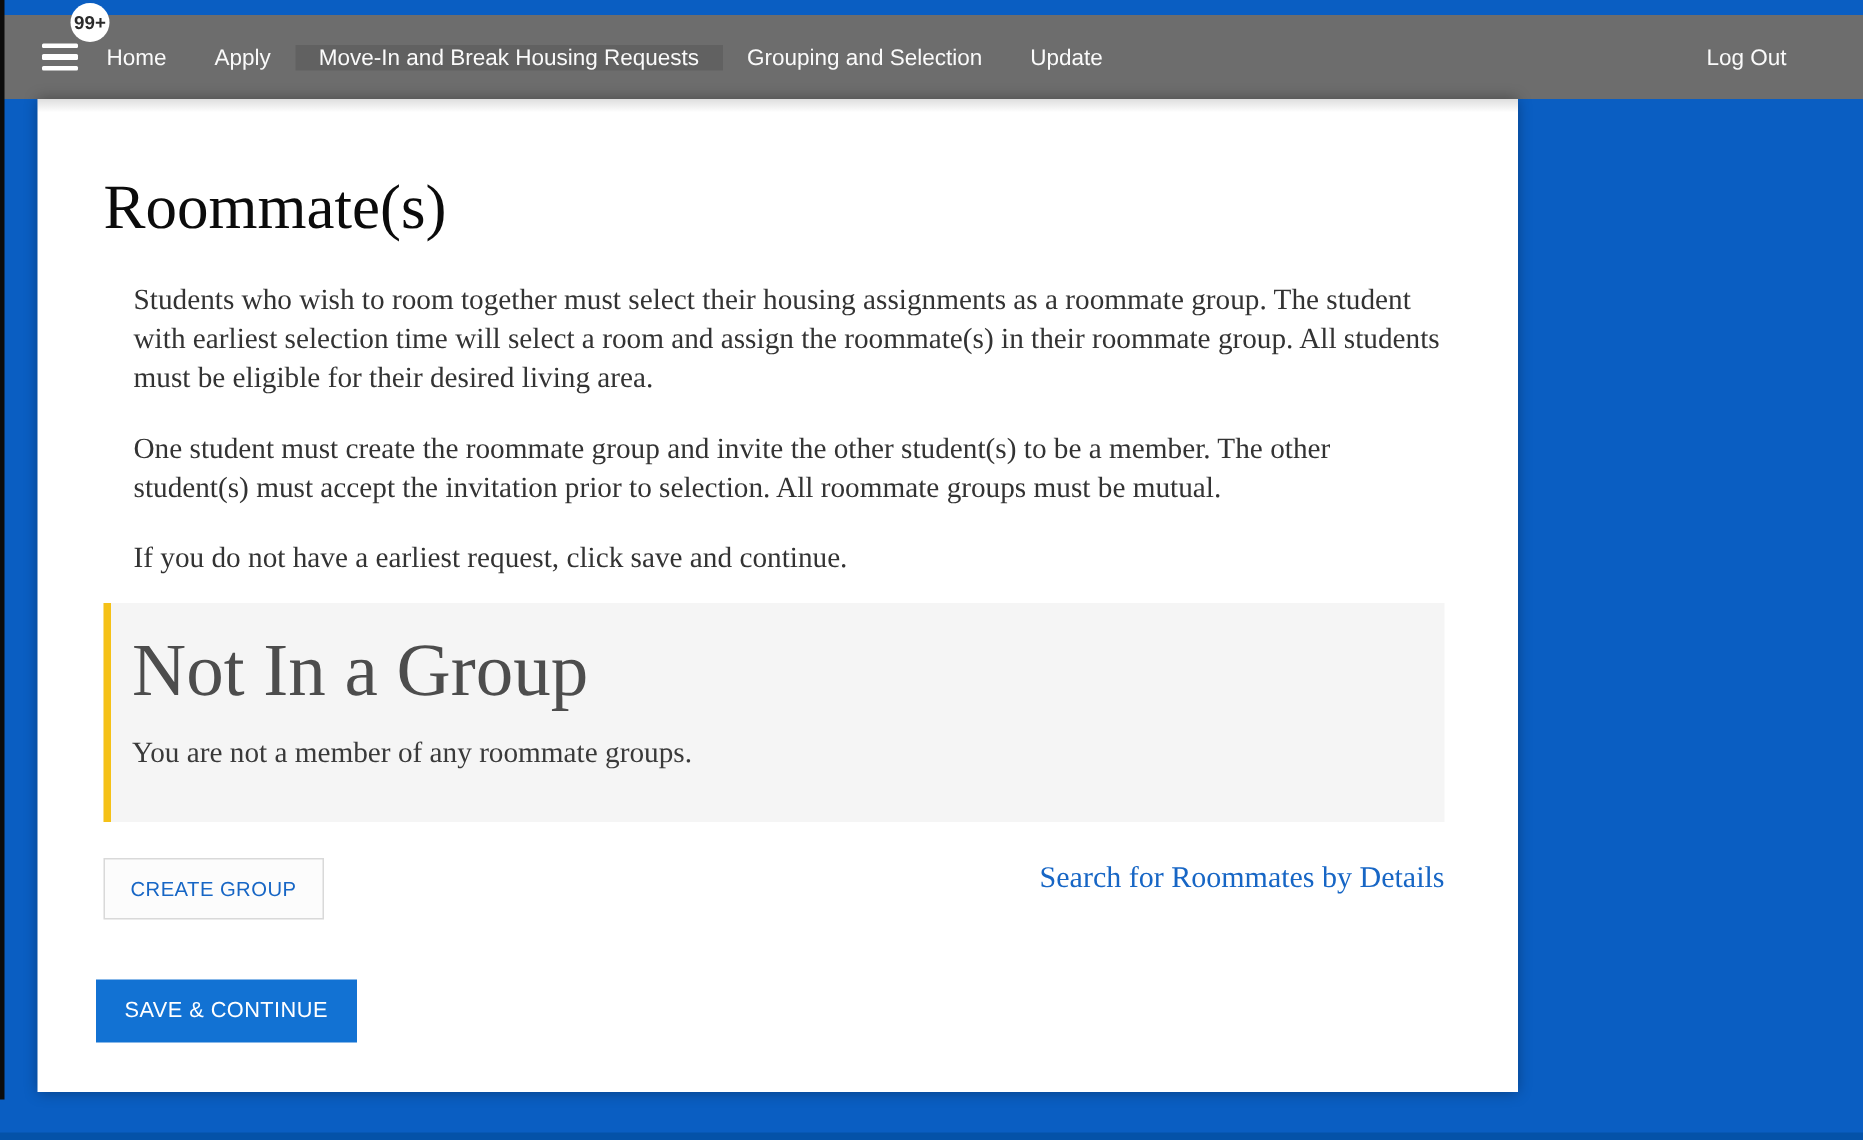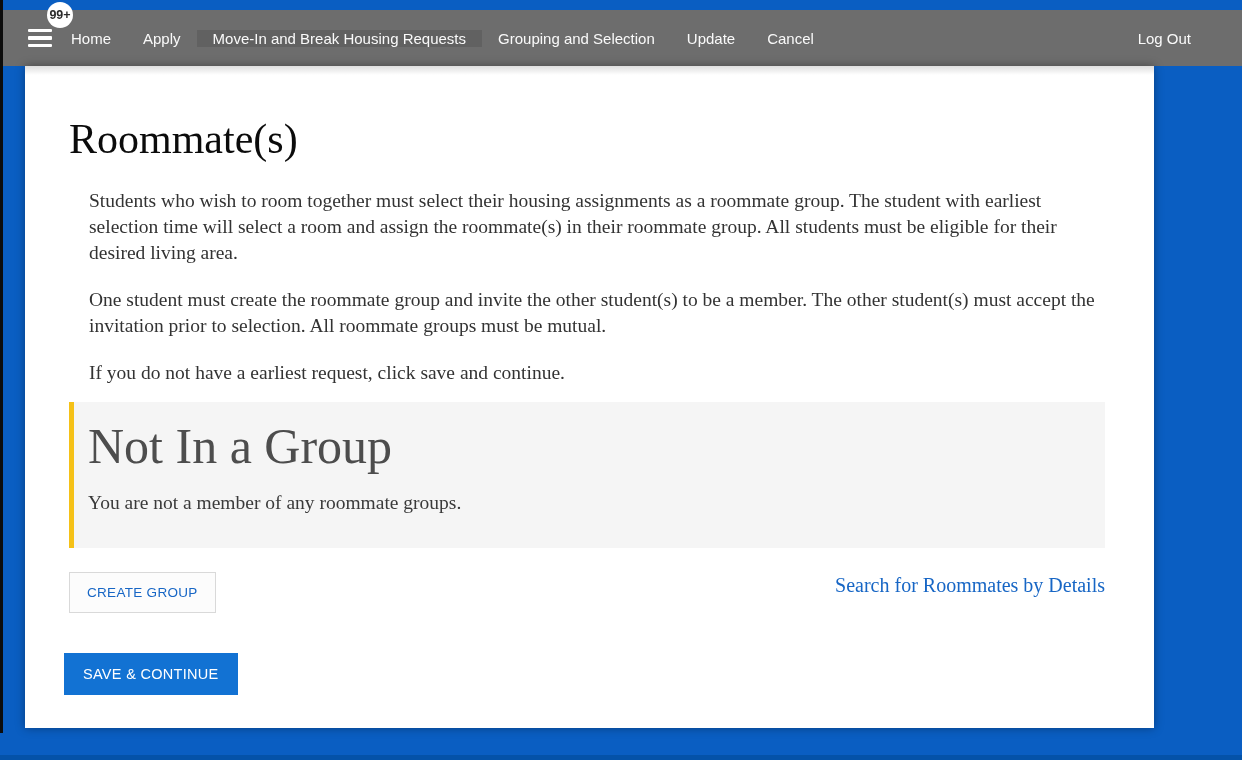--- a/index.html
+++ b/index.html
@@ -42,21 +42,21 @@
     display:flex; align-items:center; justify-content:center;
     z-index:70;
   }
   .nav-items { display:flex; align-items:center; }
   .nav-item { display:flex; align-items:center; padding:0 16px; font-size:15px; cursor:pointer; white-space:nowrap; }
   .nav-item.active { background:rgba(0,0,0,0.11); }
   .nav-spacer { flex:1; }
 
   
   .card {
-    width:1129px;
+    width:987px;
     height:662px;
     margin-left:25px;
     background:#fff;
     padding:0 49px 0 44px;
     position:relative;
     box-shadow:0 0 9px rgba(0,0,0,0.35);
   }
   .card::before {
     content:"";
     position:absolute; left:0; top:0; width:100%; height:9px;
@@ -153,21 +153,20 @@
     <div class="bar"></div>
     <div class="bar"></div>
     <div class="bar"></div>
   </div>
   <div class="nav-items">
     <div class="nav-item">Home</div>
     <div class="nav-item">Apply</div>
     <div class="nav-item active">Move-In and Break Housing Requests</div>
     <div class="nav-item">Grouping and Selection</div>
     <div class="nav-item">Update</div>
-    <div class="nav-item">Cancel</div>
   </div>
   <div class="nav-spacer"></div>
   <div class="nav-item">Log Out</div>
 </div>
 
 <div class="card">
   <h1 class="page-title">Roommate(s)</h1>
 
   <p class="body-text first">Students who wish to room together must select their housing assignments as a roommate group. The student with earliest selection time will select a room and assign the roommate(s) in their roommate group. All students must be eligible for their desired living area.</p>
   <p class="body-text">One student must create the roommate group and invite the other student(s) to be a member. The other student(s) must accept the invitation prior to selection. All roommate groups must be mutual.</p>

